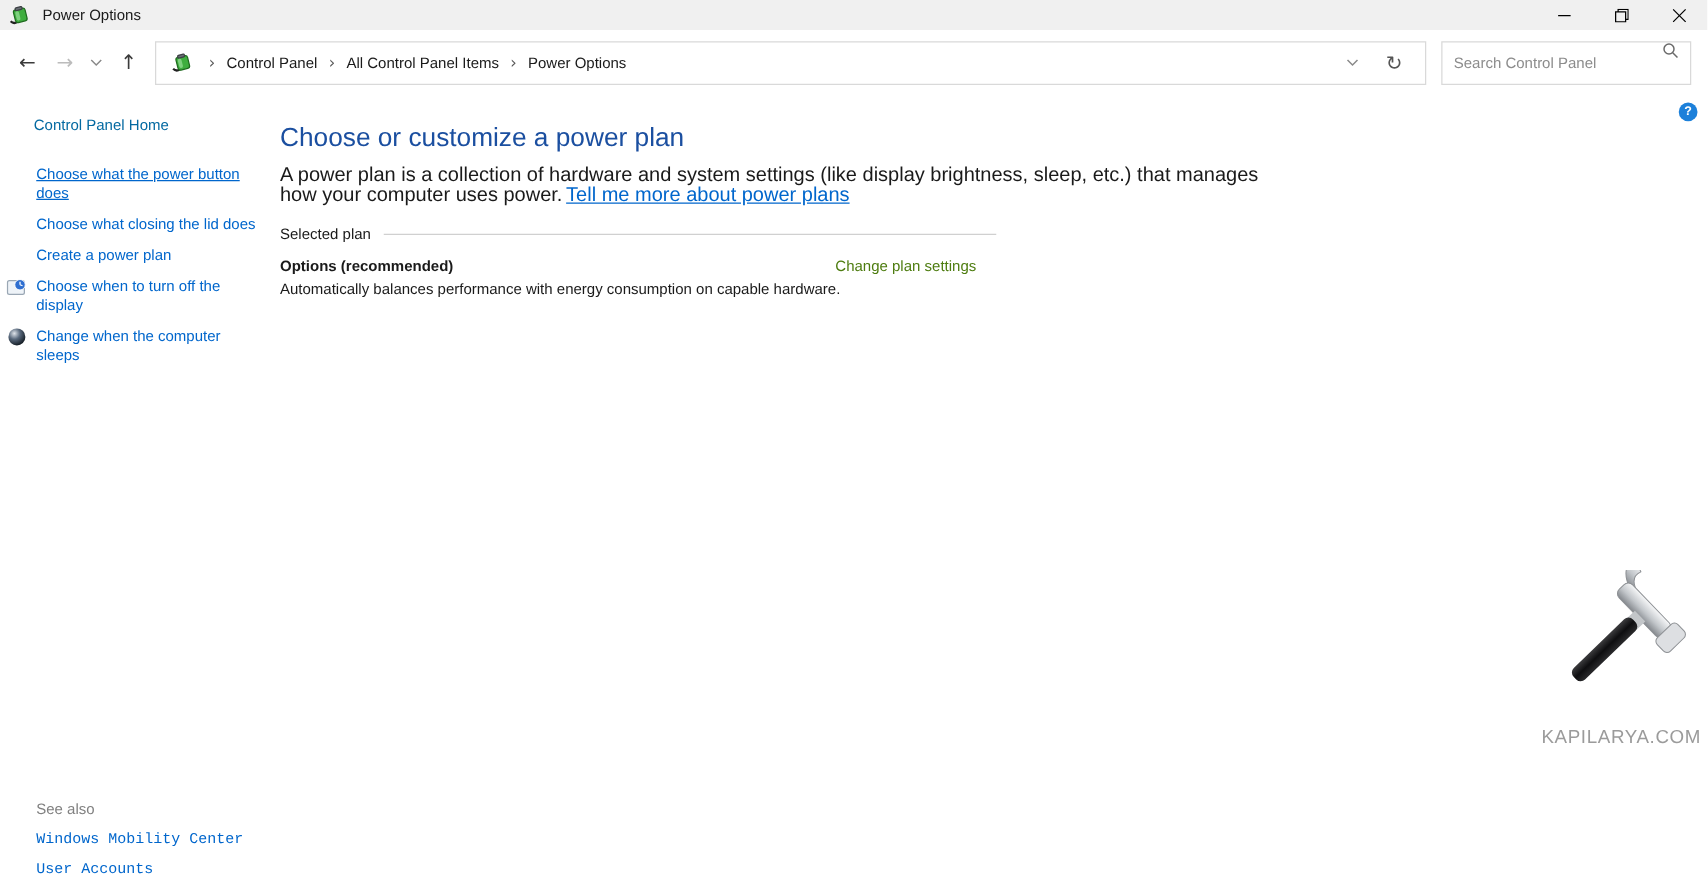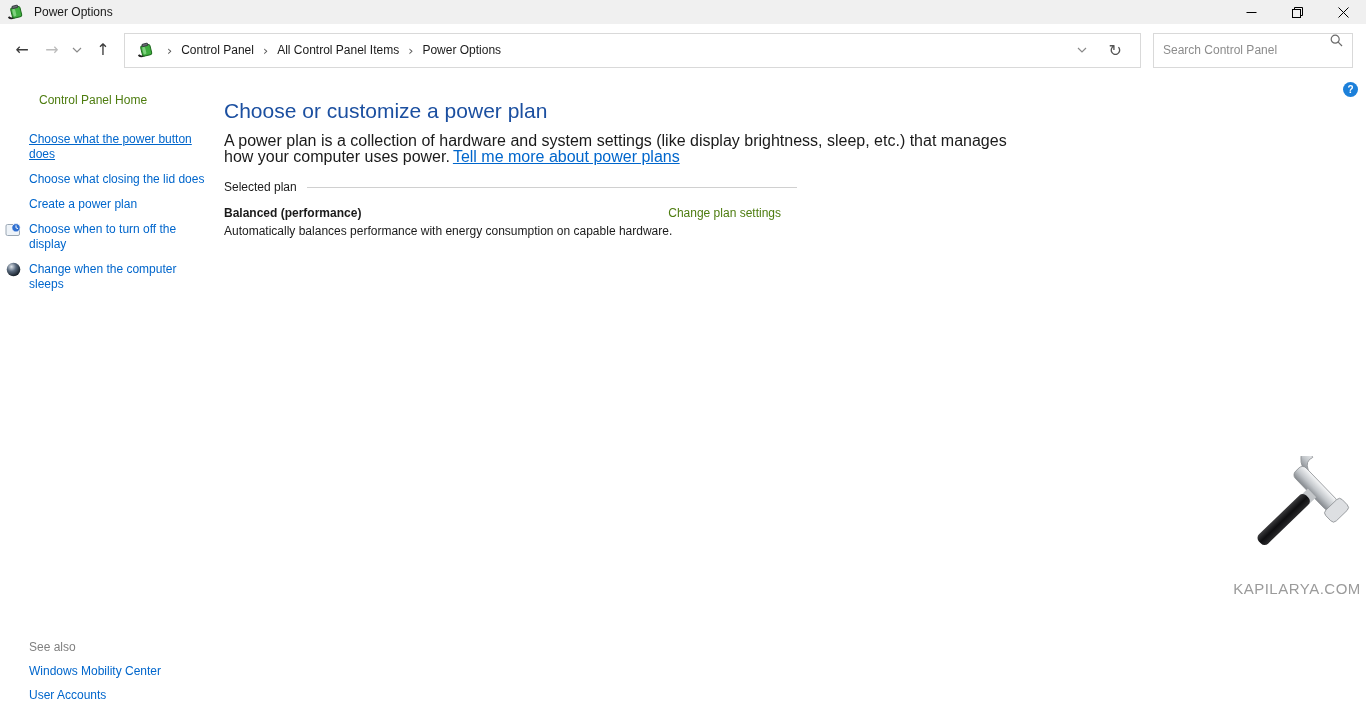--- a/index.html
+++ b/index.html
@@ -32,30 +32,30 @@
   .searchbox { width:200px; height:35px; border:1px solid #d9d9d9; margin-right:13px;
                display:flex; padding:0 9px; background:#fff; }
   .searchbox input { flex:1; border:none; outline:none; font-size:12px;
                      font-family:"Liberation Sans",sans-serif; color:#1a1a1a; background:transparent; }
   .searchbox input::placeholder { color:#8c8c8c; }
 
   
   .app-body { position:relative; height:636px; }
 
   .sidebar { position:absolute; left:0; top:0; width:212px; height:100%; }
-  .cp-home { margin:17px 0 0 39px; font-size:12px; color:#4d7c0f; }
+  .cp-home { margin:17px 0 0 27px; font-size:12px; color:#0369a1; }
   .tasks { margin-top:25px; list-style:none; }
   .task { position:relative; padding-left:29px; width:205px; margin-bottom:10px;
           font-size:12px; line-height:15px; }
   .task a { color:#0066cc; text-decoration:none; cursor:pointer; }
   .task.underlined a { text-decoration:underline; }
   .task .sb-icon { position:absolute; left:5px; top:-1px; width:17px; height:17px; }
   .see-also { position:absolute; left:29px; top:564px; }
   .see-also-title { font-size:12px; color:#808080; }
-  .see-also a { display:block; margin-top:10px; font-size:12px; color:#0066cc; text-decoration:none; }
+  .see-also a { display:block; margin-top:10px; font-size:12px; color:#0066cc; text-decoration:none;font-family:Liberation Mono, monospace; }
 
   .main { position:absolute; left:224px; top:0; width:840px; }
   .main h1 { margin-top:23px; font-size:21px; font-weight:400; color:#1b4fa0; white-space:nowrap; }
   .intro { margin-top:10px; font-size:16px; line-height:15.5px; color:#1a1a1a; }
   .intro .ln { white-space:nowrap; }
   .intro a { color:#0066cc; text-decoration:underline; margin-left:3px; }
   .group { margin-top:16px; display:flex; align-items:center; width:573px; }
   .group-label { font-size:12px; color:#1a1a1a; white-space:nowrap; margin-right:10px; }
   .group-line { flex:1; height:1px; background:#d0d0d0; }
   .plan-row { margin-top:12px; display:flex; justify-content:space-between; align-items:baseline; width:557px; }
@@ -202,21 +202,21 @@
       <h1>Choose or customize a power plan</h1>
       <div class="intro">
         <span class="ln">A power plan is a collection of hardware and system settings (like display brightness, sleep, etc.) that manages</span><br>
         <span class="ln">how your computer uses power.</span><a>Tell me more about power plans</a>
       </div>
       <div class="group">
         <span class="group-label">Selected plan</span>
         <span class="group-line"></span>
       </div>
       <div class="plan-row">
-        <span class="plan-name">Balanced (performance)</span>
+        <span class="plan-name">Options (recommended)</span>
         <a class="plan-action">Change plan settings</a>
       </div>
       <div class="plan-desc">Automatically balances performance with energy consumption on capable hardware.</div>
     </div>
 
     <div class="help-btn">
       <span>?</span>
     </div>
 
     <div class="watermark">

